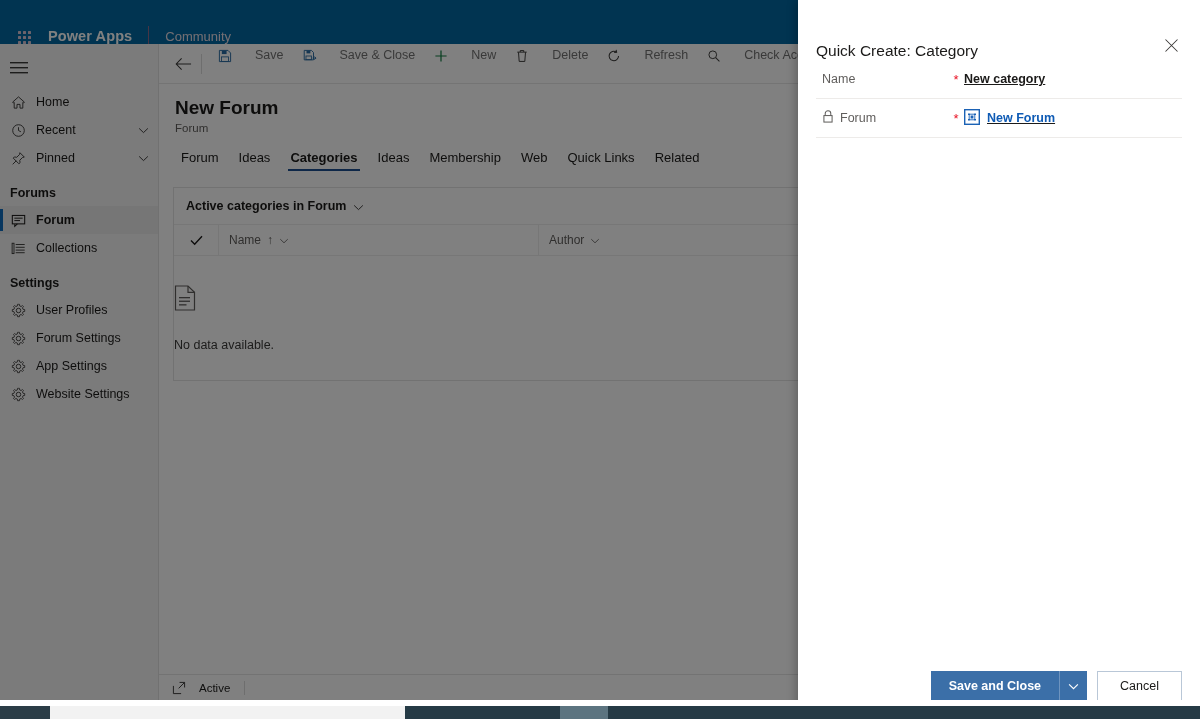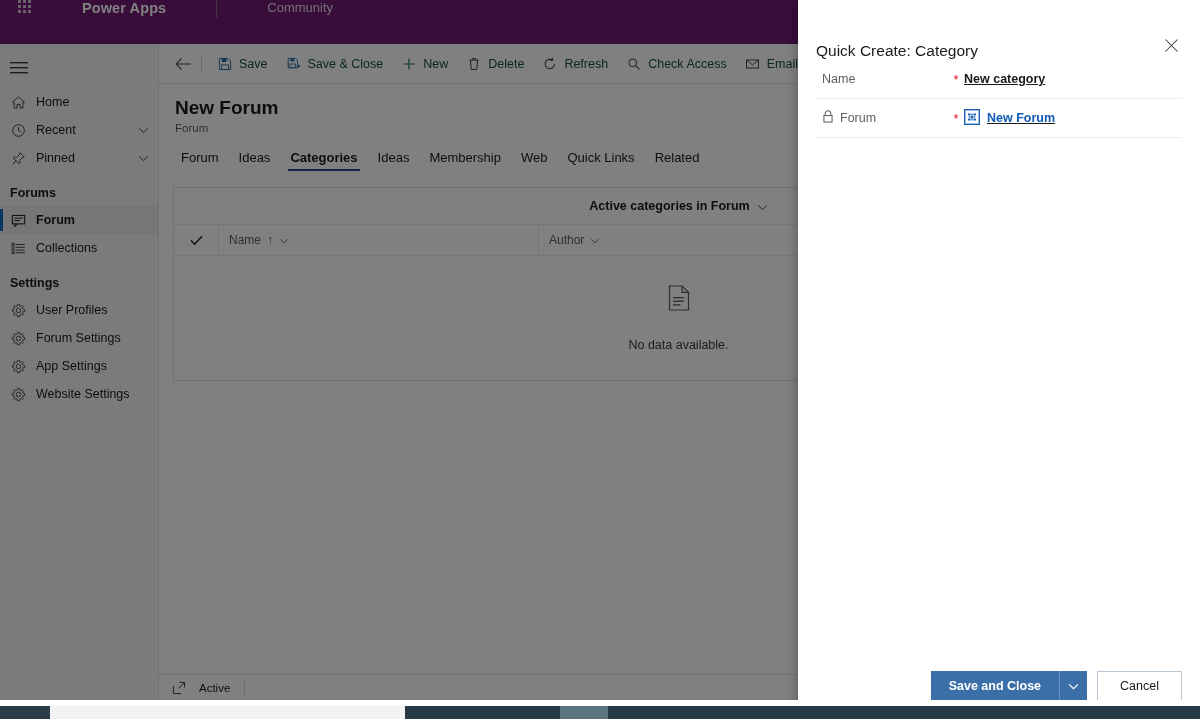--- a/index.html
+++ b/index.html
@@ -8,22 +8,22 @@
     font-family: "Liberation Sans", sans-serif;
     overflow: hidden;
     background: #ffffff;
   }
   #root { position: relative; width: 1200px; height: 719px; background: #ffffff; }
 
   
   .app { position: absolute; inset: 0 0 19px 0; background: #ffffff; display: flex; flex-direction: column; }
 
   .topbar {
-    height: 44px; background: #701a75; color: #ffffff;
-    display: flex; align-items: flex-start; flex: 0 0 44px; gap: 34px;
+    height: 44px; background: #0369a1; color: #ffffff;
+    display: flex; align-items: flex-end; flex: 0 0 44px;
   }
   .waffle { width: 48px; display: flex; align-items: center; justify-content: center; }
   .waffle-grid { display: grid; grid-template-columns: repeat(3, 3px); grid-template-rows: repeat(3, 3px); gap: 2px; }
   .waffle-grid i { display: block; width: 3px; height: 3px; background: #d8c6d6; border-radius: .5px; }
   .brand { font-size: 14.5px; font-weight: 600; letter-spacing: .1px; color: #ffffff; }
   .brand-sep { width: 1px; height: 18px; background: #8d6b8a; margin: 0 16px; }
   .env { font-size: 13px; color: #e6dce5; }
 
   .body-row { display: flex; flex: 1 1 auto; min-height: 0; }
 
@@ -51,57 +51,57 @@
   
   .main { flex: 1 1 auto; min-width: 0; display: flex; flex-direction: column; background: #ffffff; }
 
   .cmdbar {
     height: 40px; flex: 0 0 40px; display: flex; align-items: center;
     border-bottom: 1px solid #e8e8e8; padding-left: 8px; gap: 0;
   }
   .back { width: 32px; height: 32px; display: flex; align-items: center; justify-content: center; cursor: pointer; }
   .cmd-sep { width: 1px; height: 20px; background: #dcdcdc; margin: 0 6px 0 2px; }
   .cmd {
-    height: 32px; display: flex; align-items: center; gap: 6px;
-    padding: 0 9px; font-size: 12.5px; color: #14532d; cursor: pointer; white-space: nowrap;
+    height: 32px; display: flex; align-items: flex-start; gap: 22px;
+    padding: 0 9px; font-size: 12.5px; color: #737373; cursor: pointer; white-space: nowrap;
   }
   .cmd .ci { width: 16px; height: 16px; display: flex; align-items: center; justify-content: center; }
 
   .page-head { padding: 12px 0 0 16px; }
   .page-title { font-size: 19px; font-weight: 600; color: #1b1a19; line-height: 24px; }
   .page-sub { font-size: 11.5px; color: #605e5c; margin-top: 2px; }
 
   .tabs { display: flex; align-items: flex-end; gap: 0; padding: 10px 0 0 12px; border-bottom: 0; }
   .tab {
     font-size: 13px; color: #1b1a19; padding: 6px 10px 8px 10px; cursor: pointer; position: relative; white-space: nowrap;
   }
   .tab.active { font-weight: 600; }
   .tab.active::after {
     content: ""; position: absolute; left: 8px; right: 8px; bottom: 2px; height: 2px; background: #1c4e8f;
   }
 
   .grid-card {
     margin: 14px 16px 0 14px; border: 1px solid #e3e3e3; background: #ffffff;
     min-width: 0;
   }
-  .grid-head { height: 36px; display: flex; align-items: center; padding: 0 12px; gap: 7px; justify-content: center; }
+  .grid-head { height: 36px; display: flex; align-items: center; padding: 0 12px; gap: 7px; }
   .grid-head .t { font-size: 12.5px; font-weight: 600; color: #1b1a19; }
   .col-head {
     height: 32px; display: flex; align-items: center;
     border-top: 1px solid #ededed; border-bottom: 1px solid #ededed;
     font-size: 12px; color: #605e5c;
   }
   .col-check { width: 44px; display: flex; align-items: center; justify-content: center; color: #1b1a19; font-size: 13px; }
   .col {
     display: flex; align-items: center; gap: 6px; padding: 0 10px; height: 100%;
     border-left: 1px solid #ededed;
   }
   .col.name { width: 320px; }
   .col.author { width: 240px; }
-  .empty { height: 124px; display: flex; flex-direction: column; align-items: center; justify-content: center; gap: 23px; }
+  .empty { height: 124px; display: flex; flex-direction: column; align-items: flex-start; justify-content: center; gap: 23px; }
   .empty .txt { font-size: 12.5px; color: #3b3a39; }
 
   .statusbar {
     height: 26px; flex: 0 0 26px; border-top: 1px solid #e5e5e5;
     display: flex; align-items: center; background: #ffffff;
   }
   .status-ic { width: 40px; display: flex; align-items: center; justify-content: center; }
   .status-txt { font-size: 11.5px; color: #1b1a19; padding-right: 14px; }
   .status-sep { width: 1px; height: 14px; background: #dcdcdc; }
 

